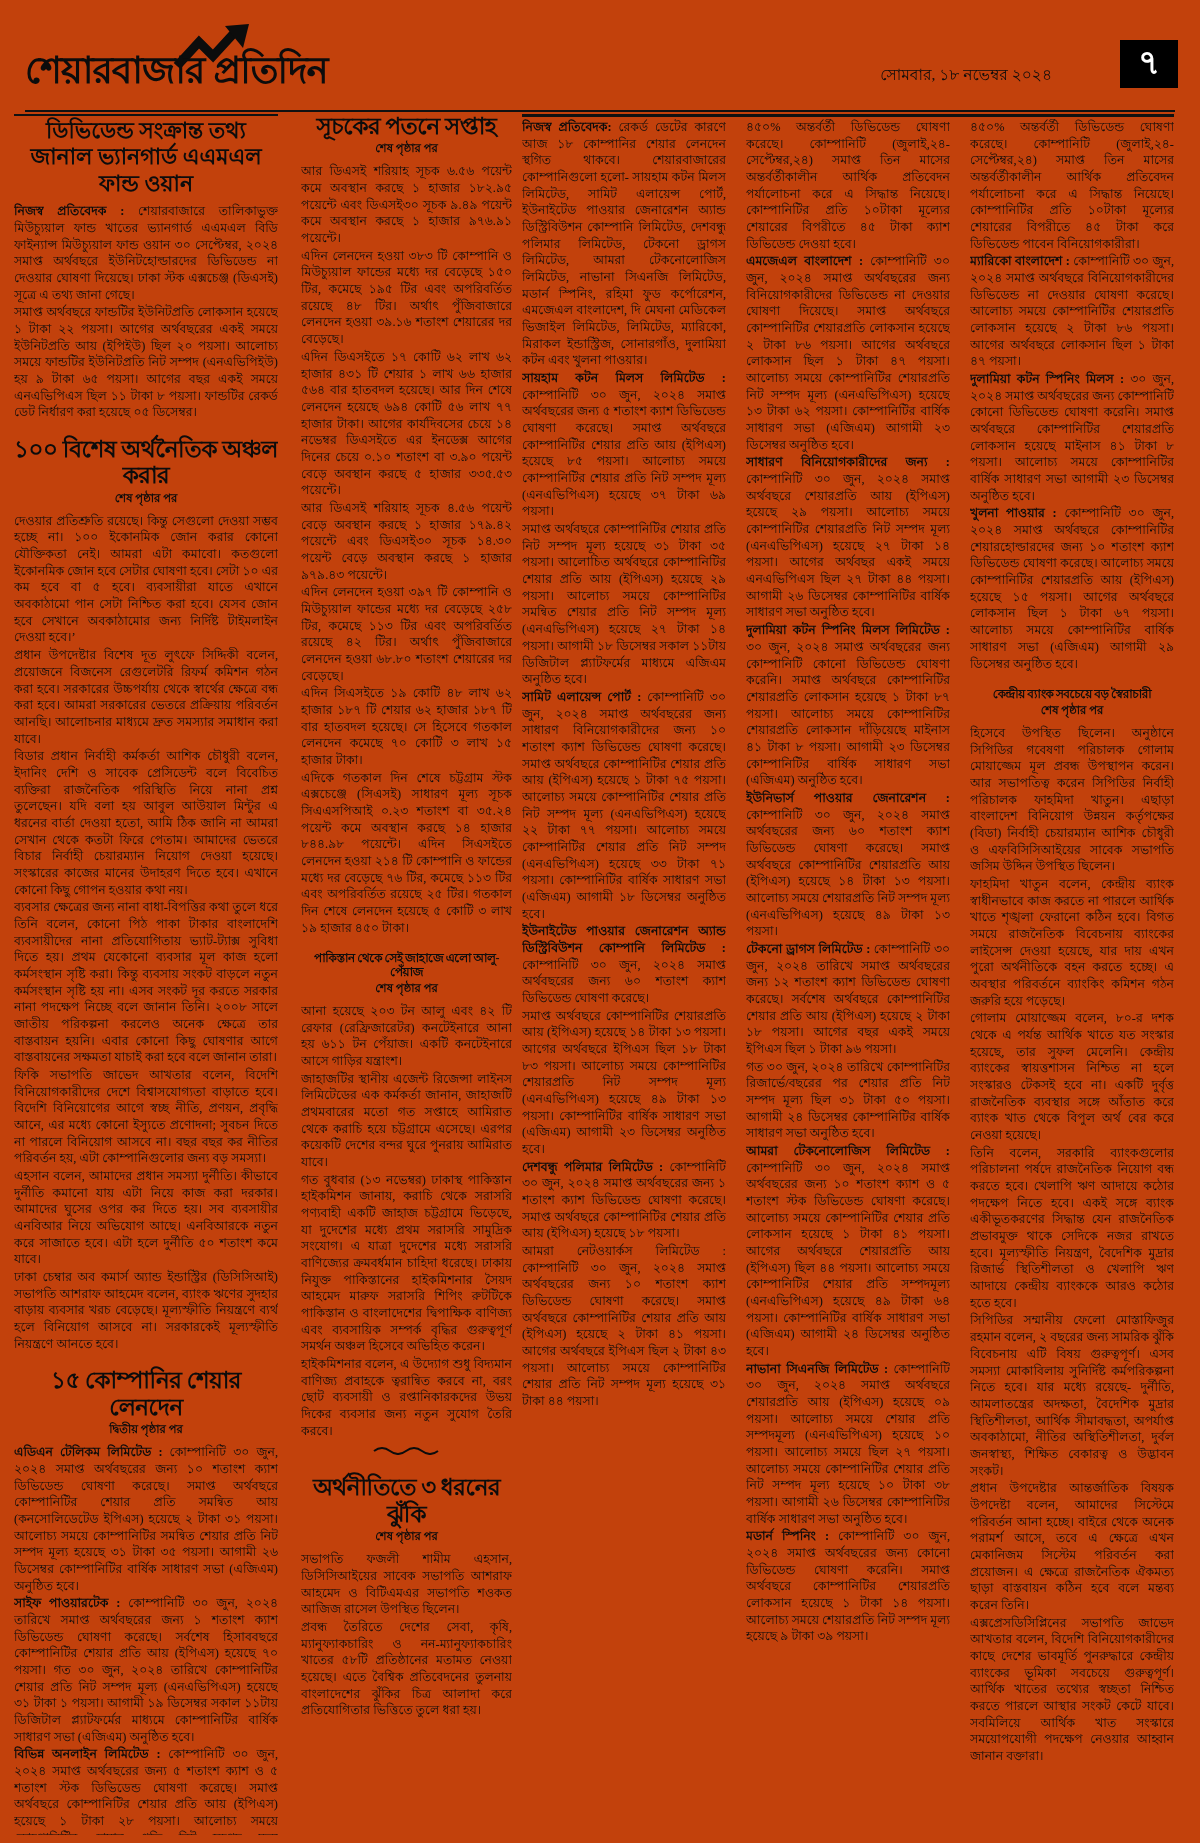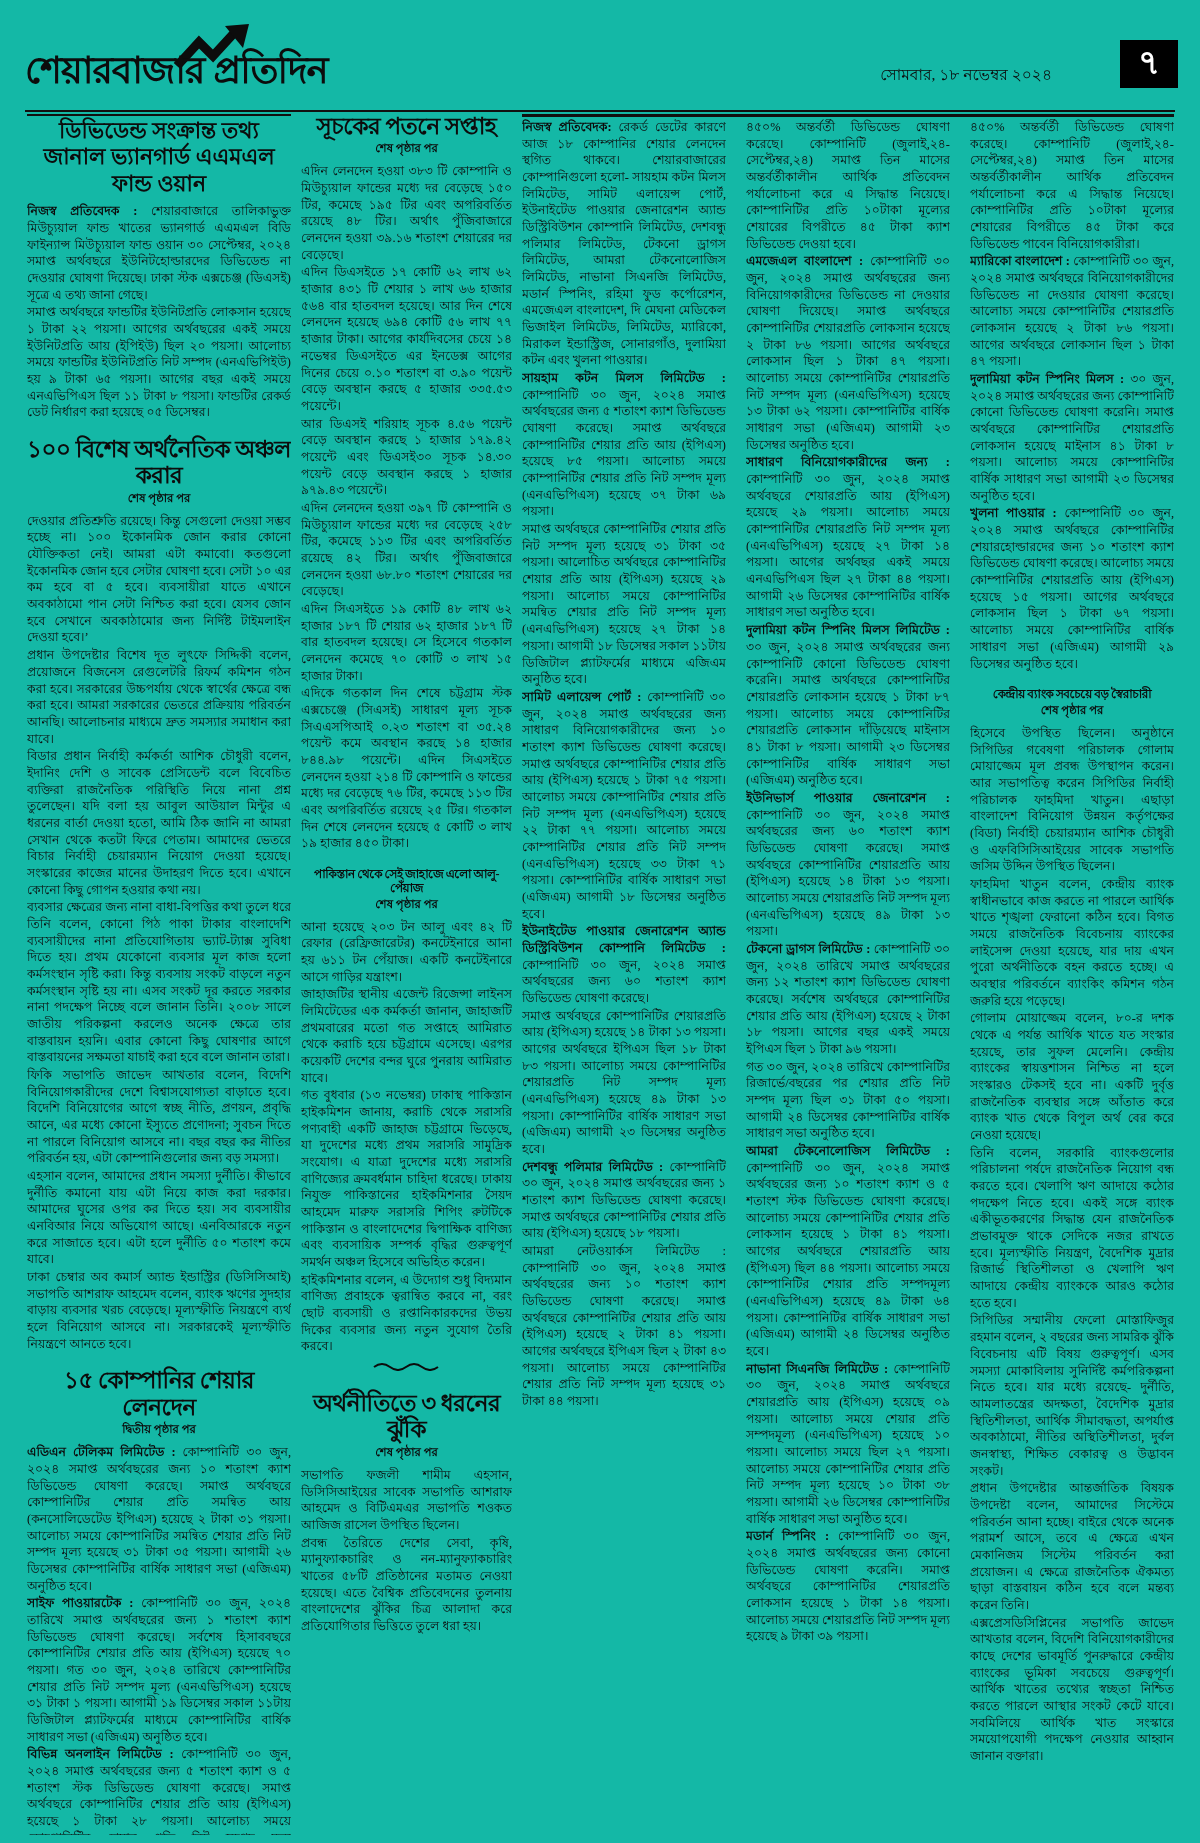--- a/index.html
+++ b/index.html
@@ -1,29 +1,29 @@
 <!DOCTYPE html>
 <html lang="bn"><head>
 <meta charset="utf-8">
 <style>
   html,body{margin:0;padding:0;background:#e9e7e2;}
-  .page{position:relative;width:1200px;height:1843px;margin:0 auto;background:#14b8a6;color:#0c0c0c;
+  .page{position:relative;width:1200px;height:1843px;margin:0 auto;background:#c2410c;color:#0c0c0c;
         font-family:"Liberation Serif","DejaVu Serif",serif;overflow:hidden;box-shadow:0 0 4px rgba(0,0,0,.3);}
   
   .masthead{position:absolute;left:25px;top:28px;width:420px;height:78px;}
   .masthead .logo-text{position:absolute;left:0;bottom:2px;font-size:37px;font-weight:bold;letter-spacing:-1px;
         font-family:"Liberation Sans","DejaVu Sans",sans-serif;white-space:nowrap;}
   .masthead svg{position:absolute;left:148px;top:-4px;}
   .dateline{position:absolute;right:148px;top:63px;font-size:15.5px;}
   .pagebox{position:absolute;right:22px;top:40px;width:58px;height:48px;background:#000;color:#fff;
         display:flex;align-items:center;justify-content:center;font-size:34px;font-weight:bold;}
   .top-rule{position:absolute;left:25px;right:25px;top:110px;height:2px;background:#111;}
   
   .col{position:absolute;top:114px;bottom:8px;overflow:hidden;}
-  .col1{left:27px;width:264px;}
+  .col1{left:14px;width:264px;}
   .col2{left:301px;width:211px;}
   .mainstory{position:absolute;left:522px;width:652px;top:114px;bottom:8px;overflow:hidden;}
   .main-rule{height:3px;background:#111;margin-bottom:2px;}
   .main-headline{font-size:40px;font-weight:bold;text-align:center;line-height:1.15;margin:0 0 8px 0;
         font-family:"Liberation Serif","DejaVu Serif",serif;}
   .mcols{position:relative;height:1655px;}
   .mcol{position:absolute;top:0;bottom:0;width:204px;overflow:hidden;}
   .mcol.a{left:0;} .mcol.b{left:224px;} .mcol.c{left:448px;}
   
   .h2a{font-size:22px;font-weight:bold;text-align:center;line-height:1.2;margin:2px 0 6px 0;}
@@ -83,20 +83,21 @@
           <p><b>বিভিন্ন অনলাইন লিমিটেড :</b> কোম্পানিটি ৩০ জুন, ২০২৪ সমাপ্ত অর্থবছরের জন্য ৫ শতাংশ ক্যাশ ও ৫ শতাংশ স্টক ডিভিডেন্ড ঘোষণা করেছে। সমাপ্ত অর্থবছরে কোম্পানিটির শেয়ার প্রতি আয় (ইপিএস) হয়েছে ১ টাকা ২৮ পয়সা। আলোচ্য সময়ে কোম্পানিটির শেয়ার প্রতি নিট সম্পদ মূল্য (এনএভিপিএস) হয়েছে ১৩ টাকা ১৭ পয়সা। কোম্পানিটির বার্ষিক সাধারণ সভা (এজিএম) আগামী ২৪ ডিসেম্বর অনুষ্ঠিত হবে।</p>
         </div>
     </article>
   </section>
 
   <section class="col col2">
     <article>
       <h2 class="h2b" style="margin-top:0;">সূচকের পতনে সপ্তাহ</h2>
       <div class="cont">শেষ পৃষ্ঠার পর</div>
       <div class="body">
+          <p>আর ডিএসই শরিয়াহ সূচক ৬.৫৬ পয়েন্ট কমে অবস্থান করছে ১ হাজার ১৮২.৯৫ পয়েন্টে এবং ডিএসই৩০ সূচক ৯.৪৯ পয়েন্ট কমে অবস্থান করছে ১ হাজার ৯৭৬.৯১ পয়েন্টে।</p>
           <p>এদিন লেনদেন হওয়া ৩৮৩ টি কোম্পানি ও মিউচ্যুয়াল ফান্ডের মধ্যে দর বেড়েছে ১৫০ টির, কমেছে ১৯৫ টির এবং অপরিবর্তিত রয়েছে ৪৮ টির। অর্থাৎ পুঁজিবাজারে লেনদেন হওয়া ৩৯.১৬ শতাংশ শেয়ারের দর বেড়েছে।</p>
           <p>এদিন ডিএসইতে ১৭ কোটি ৬২ লাখ ৬২ হাজার ৪৩১ টি শেয়ার ১ লাখ ৬৬ হাজার ৫৬৪ বার হাতবদল হয়েছে। আর দিন শেষে লেনদেন হয়েছে ৬৯৪ কোটি ৫৬ লাখ ৭৭ হাজার টাকা। আগের কার্যদিবসের চেয়ে ১৪ নভেম্বর ডিএসইতে এর ইনডেক্স আগের দিনের চেয়ে ০.১০ শতাংশ বা ৩.৯০ পয়েন্ট বেড়ে অবস্থান করছে ৫ হাজার ৩৩৫.৫৩ পয়েন্টে।</p>
           <p>আর ডিএসই শরিয়াহ সূচক ৪.৫৬ পয়েন্ট বেড়ে অবস্থান করছে ১ হাজার ১৭৯.৪২ পয়েন্টে এবং ডিএসই৩০ সূচক ১৪.৩০ পয়েন্ট বেড়ে অবস্থান করছে ১ হাজার ৯৭৯.৪৩ পয়েন্টে।</p>
           <p>এদিন লেনদেন হওয়া ৩৯৭ টি কোম্পানি ও মিউচ্যুয়াল ফান্ডের মধ্যে দর বেড়েছে ২৫৮ টির, কমেছে ১১৩ টির এবং অপরিবর্তিত রয়েছে ৪২ টির। অর্থাৎ পুঁজিবাজারে লেনদেন হওয়া ৬৮.৮০ শতাংশ শেয়ারের দর বেড়েছে।</p>
           <p>এদিন সিএসইতে ১৯ কোটি ৪৮ লাখ ৬২ হাজার ১৮৭ টি শেয়ার ৬২ হাজার ১৮৭ টি বার হাতবদল হয়েছে। সে হিসেবে গতকাল লেনদেন কমেছে ৭০ কোটি ৩ লাখ ১৫ হাজার টাকা।</p>
           <p>এদিকে গতকাল দিন শেষে চট্টগ্রাম স্টক এক্সচেঞ্জে (সিএসই) সাধারণ মূল্য সূচক সিএএসপিআই ০.২৩ শতাংশ বা ৩৫.২৪ পয়েন্ট কমে অবস্থান করছে ১৪ হাজার ৮৪৪.৯৮ পয়েন্টে। এদিন সিএসইতে লেনদেন হওয়া ২১৪ টি কোম্পানি ও ফান্ডের মধ্যে দর বেড়েছে ৭৬ টির, কমেছে ১১৩ টির এবং অপরিবর্তিত রয়েছে ২৫ টির। গতকাল দিন শেষে লেনদেন হয়েছে ৫ কোটি ৩ লাখ ১৯ হাজার ৪৫০ টাকা।</p>
         </div>
     </article>
     <article>
       <h2 class="h2b" style="font-size:12px;">পাকিস্তান থেকে সেই জাহাজে এলো আলু-পেঁয়াজ</h2>

